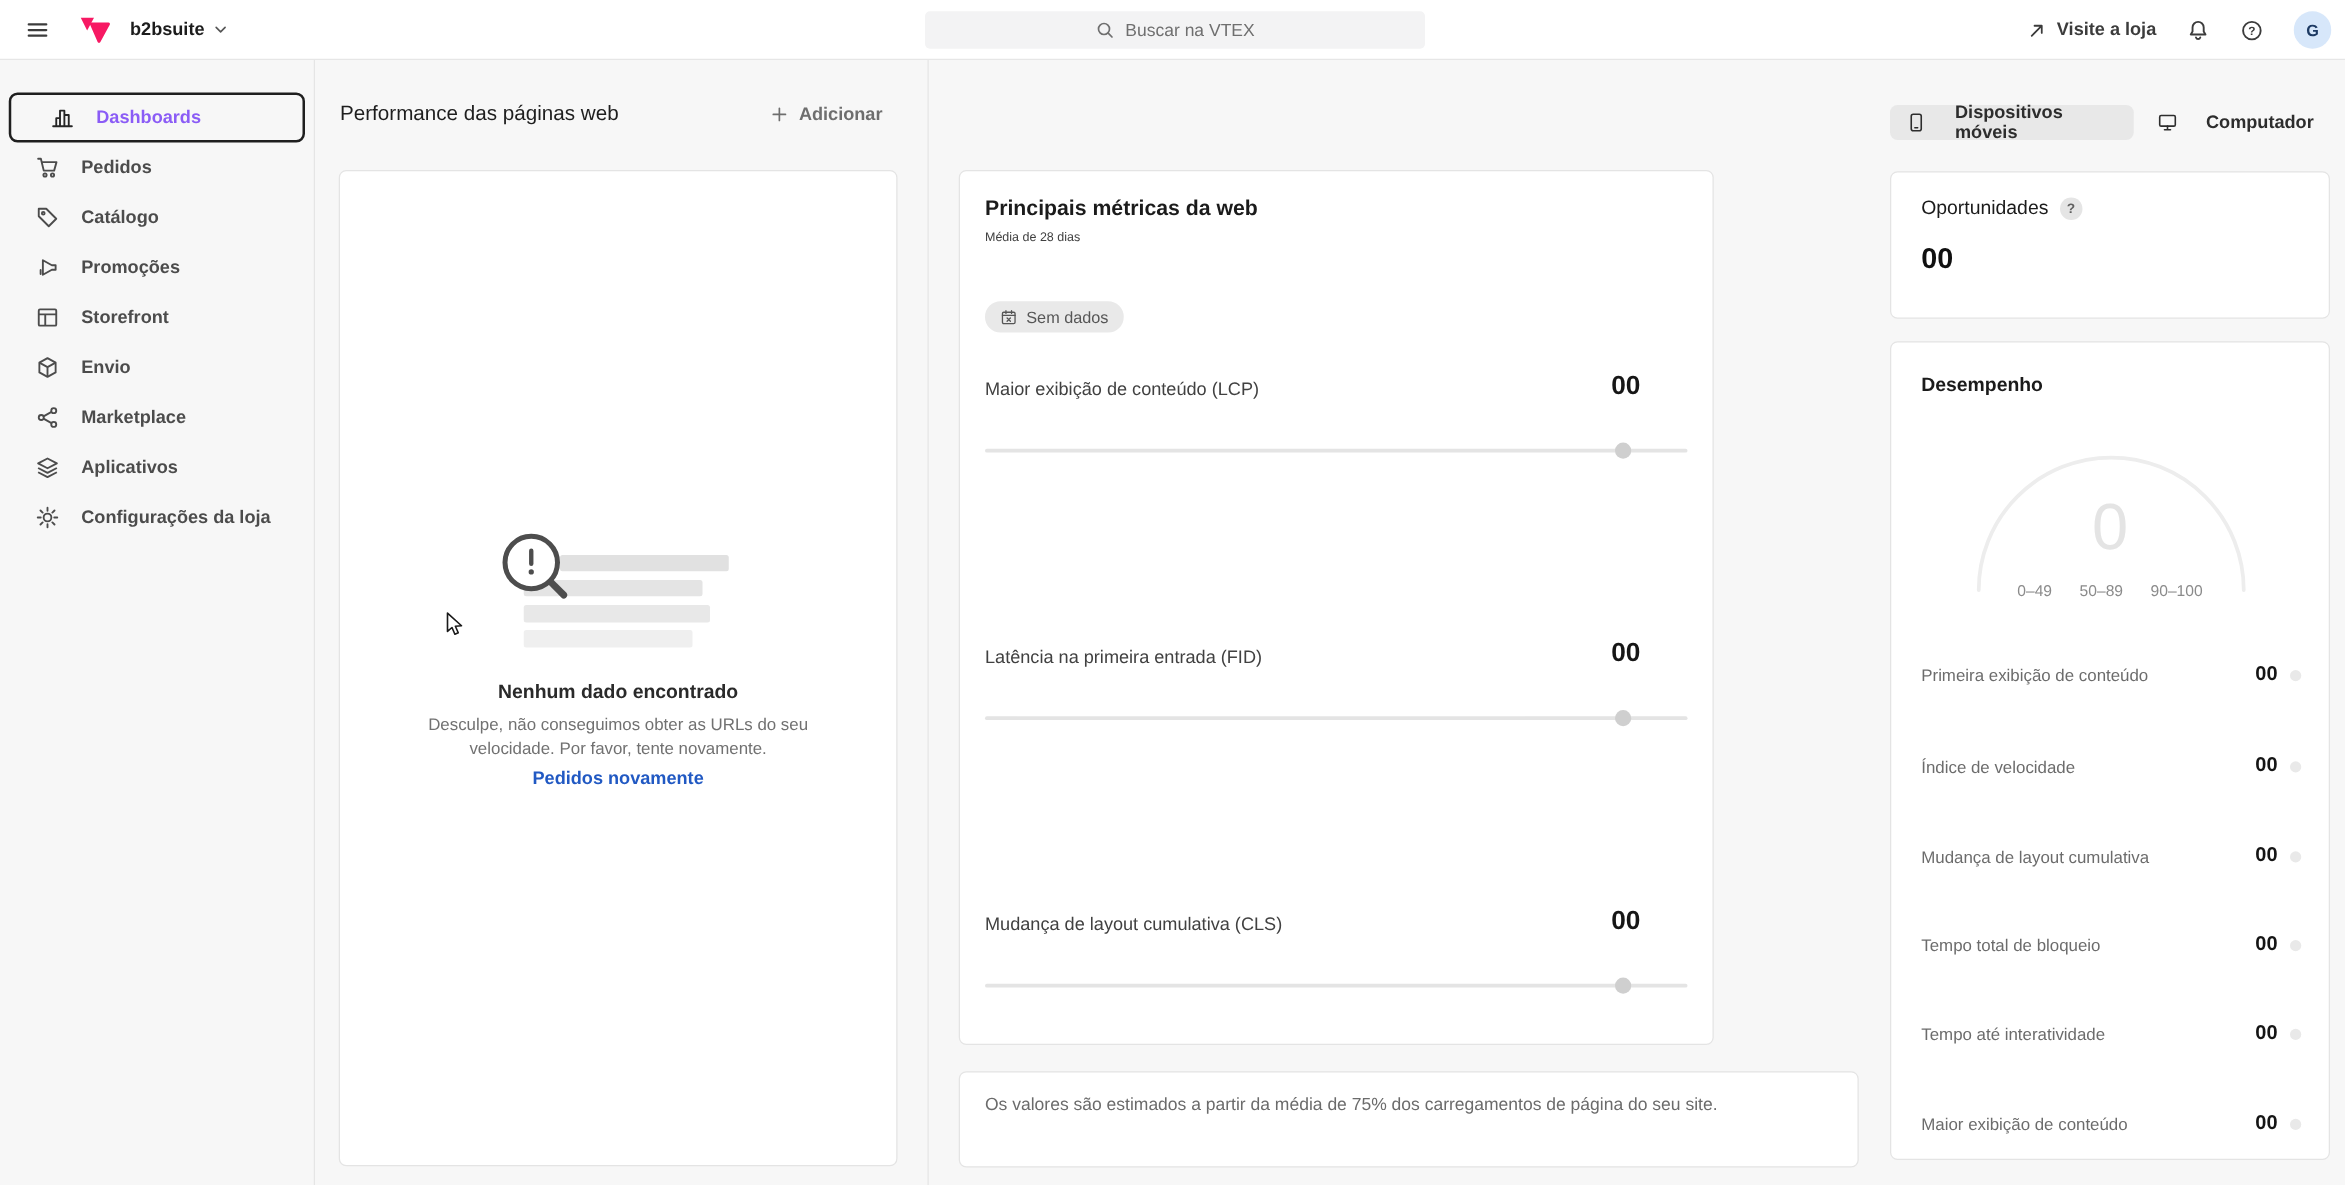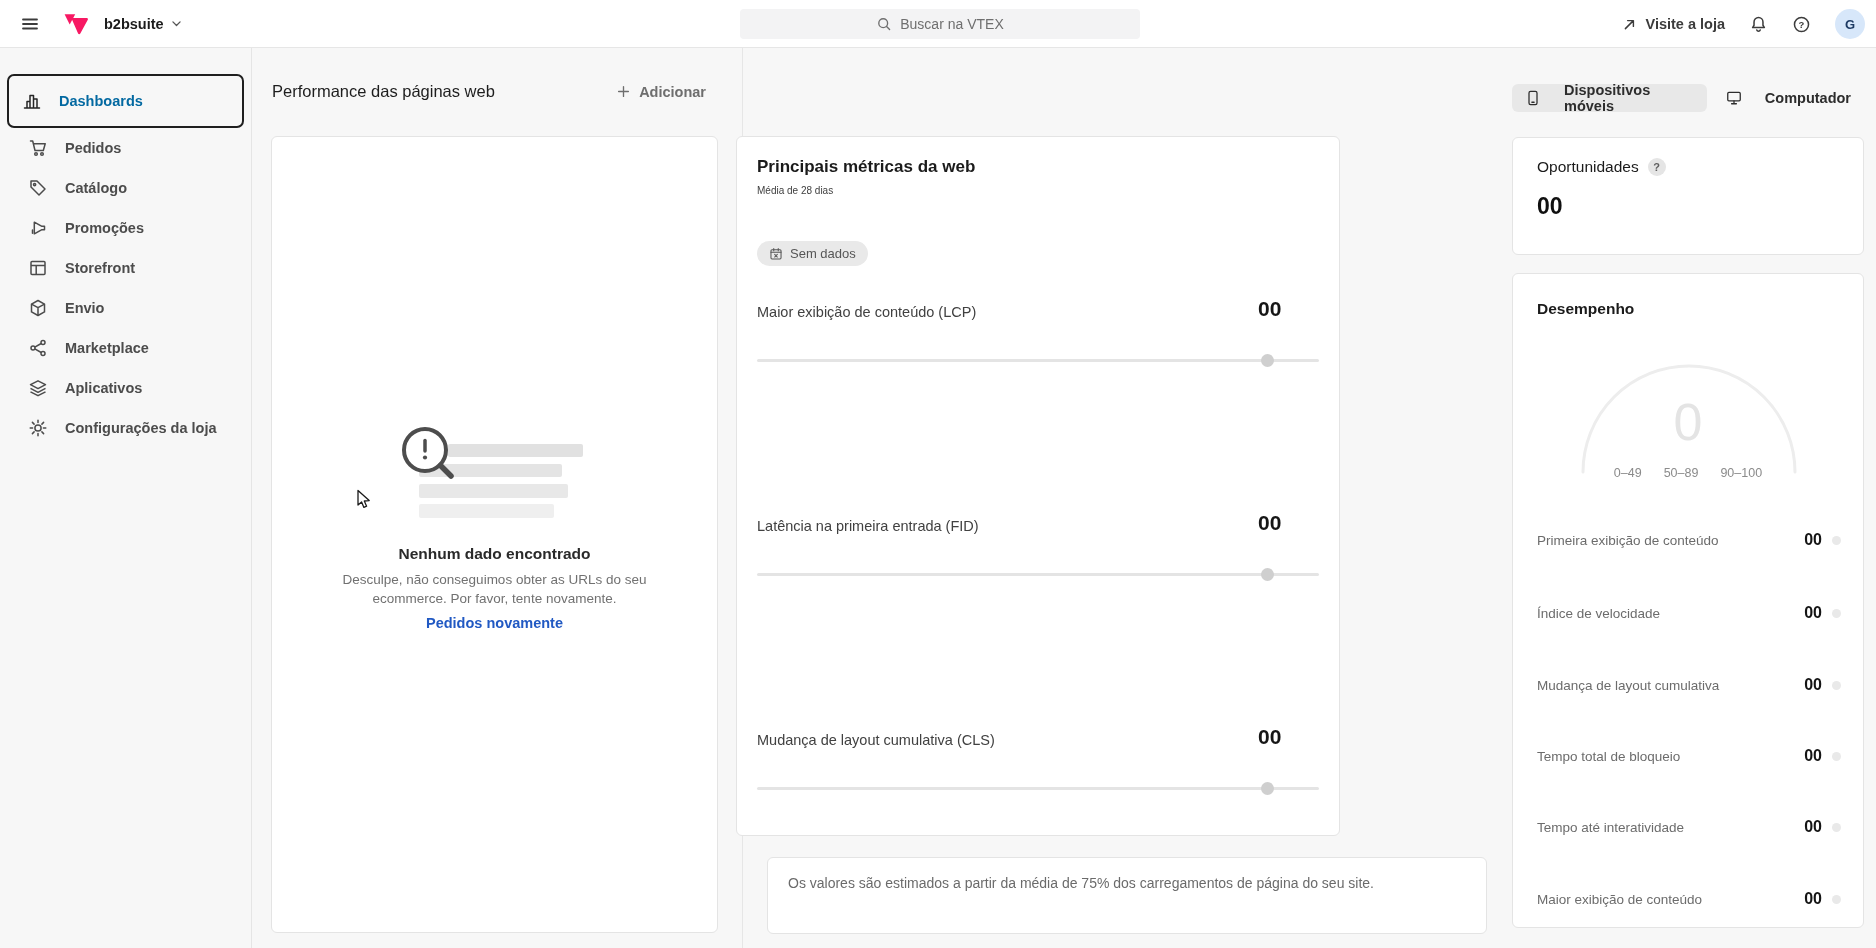--- a/index.html
+++ b/index.html
@@ -23,22 +23,22 @@
   .visit{display:flex;align-items:center;gap:8px;font-size:14.5px;font-weight:600;color:#3c3c3c;cursor:pointer}
   .tb-icon{color:#3c3c3c;cursor:pointer}
   .avatar{width:30px;height:30px;border-radius:50%;background:#d7e7fa;color:#1d3a63;
           font-size:13px;font-weight:700;display:flex;align-items:center;justify-content:center;cursor:pointer}
 
   
   .sidebar{position:absolute;left:0;top:48px;width:252px;bottom:0;border-right:1px solid #e5e5e5;padding-top:26px}
   .side-item{height:40px;display:flex;align-items:center;gap:17px;padding-left:28px;
              font-size:14.5px;font-weight:600;color:#4c4c4c;cursor:pointer}
   .side-item .sicon{color:#4c4c4c}
-  .side-item.selected{margin:0 7px;padding-left:13px;height:54px;border:2px solid #1f1f1f;
-                      border-radius:7px;color:#0369a1}
+  .side-item.selected{margin:0 7px;padding-left:31px;height:40px;border:2px solid #1f1f1f;
+                      border-radius:7px;color:#8b5cf6}
   .side-item.selected .sicon{color:#262626}
 
   .vdiv{position:absolute;left:742px;top:48px;bottom:0;width:1px;background:#e6e6e6}
 
   
   .pages-header{position:absolute;left:272px;top:82px;width:434px;display:flex;
                 align-items:center;justify-content:space-between}
   .pages-title{font-size:16.5px;font-weight:400;color:#1e1e1e}
   .add-btn{display:flex;align-items:center;gap:8px;font-size:14.5px;font-weight:600;
            color:#6e6e6e;cursor:pointer}
@@ -55,21 +55,21 @@
 
   .empty-title{position:absolute;left:0;right:0;top:408px;text-align:center;
                font-size:15.5px;font-weight:700;color:#2a2a2a}
   .empty-msg{position:absolute;left:50%;transform:translateX(-50%);top:433px;width:322px;
              text-align:center;font-size:13.5px;line-height:19px;color:#717171}
   .retry{position:absolute;left:0;right:0;top:478px;text-align:center;
          font-size:14.5px;font-weight:600;color:#2159c3;cursor:pointer}
   .cursor{position:absolute;left:356px;top:489px;z-index:20}
 
   
-  .metrics-card{left:736px;top:136px;width:604px;height:700px}
+  .metrics-card{left:767px;top:136px;width:604px;height:700px}
   .m-title{position:absolute;left:20px;top:20px;font-size:17px;font-weight:700;color:#1b1b1b}
   .m-sub{position:absolute;left:20px;top:48px;font-size:10px;color:#404040}
   .badge{position:absolute;left:20px;top:104px;height:25px;display:inline-flex;align-items:center;
          gap:7px;padding:0 12px;background:#e9e9e9;border-radius:13px;font-size:13px;color:#565656}
   .metric{position:absolute;left:20px;right:20px;height:70px}
   .metric .lab{position:absolute;left:0;top:0;font-size:14.5px;color:#414141}
   .metric .val{position:absolute;left:501px;top:-7px;font-size:21px;font-weight:600;color:#161616}
   .track{position:absolute;left:0;right:0;top:55px;height:3px;background:#e4e4e4;border-radius:2px}
   .thumb{position:absolute;left:504px;top:-5px;width:13px;height:13px;border-radius:50%;background:#cfcfcf}
   .footnote-card{left:767px;top:857px;width:720px;height:77px;padding:17px 20px;
@@ -240,21 +240,21 @@
     <div class="skel b3"></div>
     <div class="skel b4"></div>
     <svg class="magnifier" width="62" height="68" viewBox="0 0 62 68">
       <circle cx="27" cy="27" r="21" fill="#ffffff" stroke="#4d4d4d" stroke-width="4"></circle>
       <path d="M42.5 42.5L53 53" stroke="#4d4d4d" stroke-width="5.5" stroke-linecap="round"></path>
       <path d="M27 17.5v10.5" stroke="#4d4d4d" stroke-width="3.5" stroke-linecap="round"></path>
       <circle cx="27" cy="34.5" r="2.1" fill="#4d4d4d"></circle>
     </svg>
   </div>
   <div class="empty-title">Nenhum dado encontrado</div>
-  <div class="empty-msg">Desculpe, não conseguimos obter as URLs do seu ecommerce. Por favor, tente novamente.</div>
+  <div class="empty-msg">Desculpe, não conseguimos obter as URLs do seu velocidade. Por favor, tente novamente.</div>
   <div class="retry">Pedidos novamente</div>
 </div>
 
 <svg class="cursor" width="20" height="22" viewBox="0 0 20 22">
   <path d="M2 1.5v14.6l3.6-3.1 2.3 5.4 2.7-1.2-2.3-5.2 4.9-.4z" fill="#ffffff" stroke="#1a1a1a" stroke-width="1.3" stroke-linejoin="round"></path>
 </svg>
 
 <div class="card metrics-card">
   <div class="m-title">Principais métricas da web</div>
   <div class="m-sub">Média de 28 dias</div>

